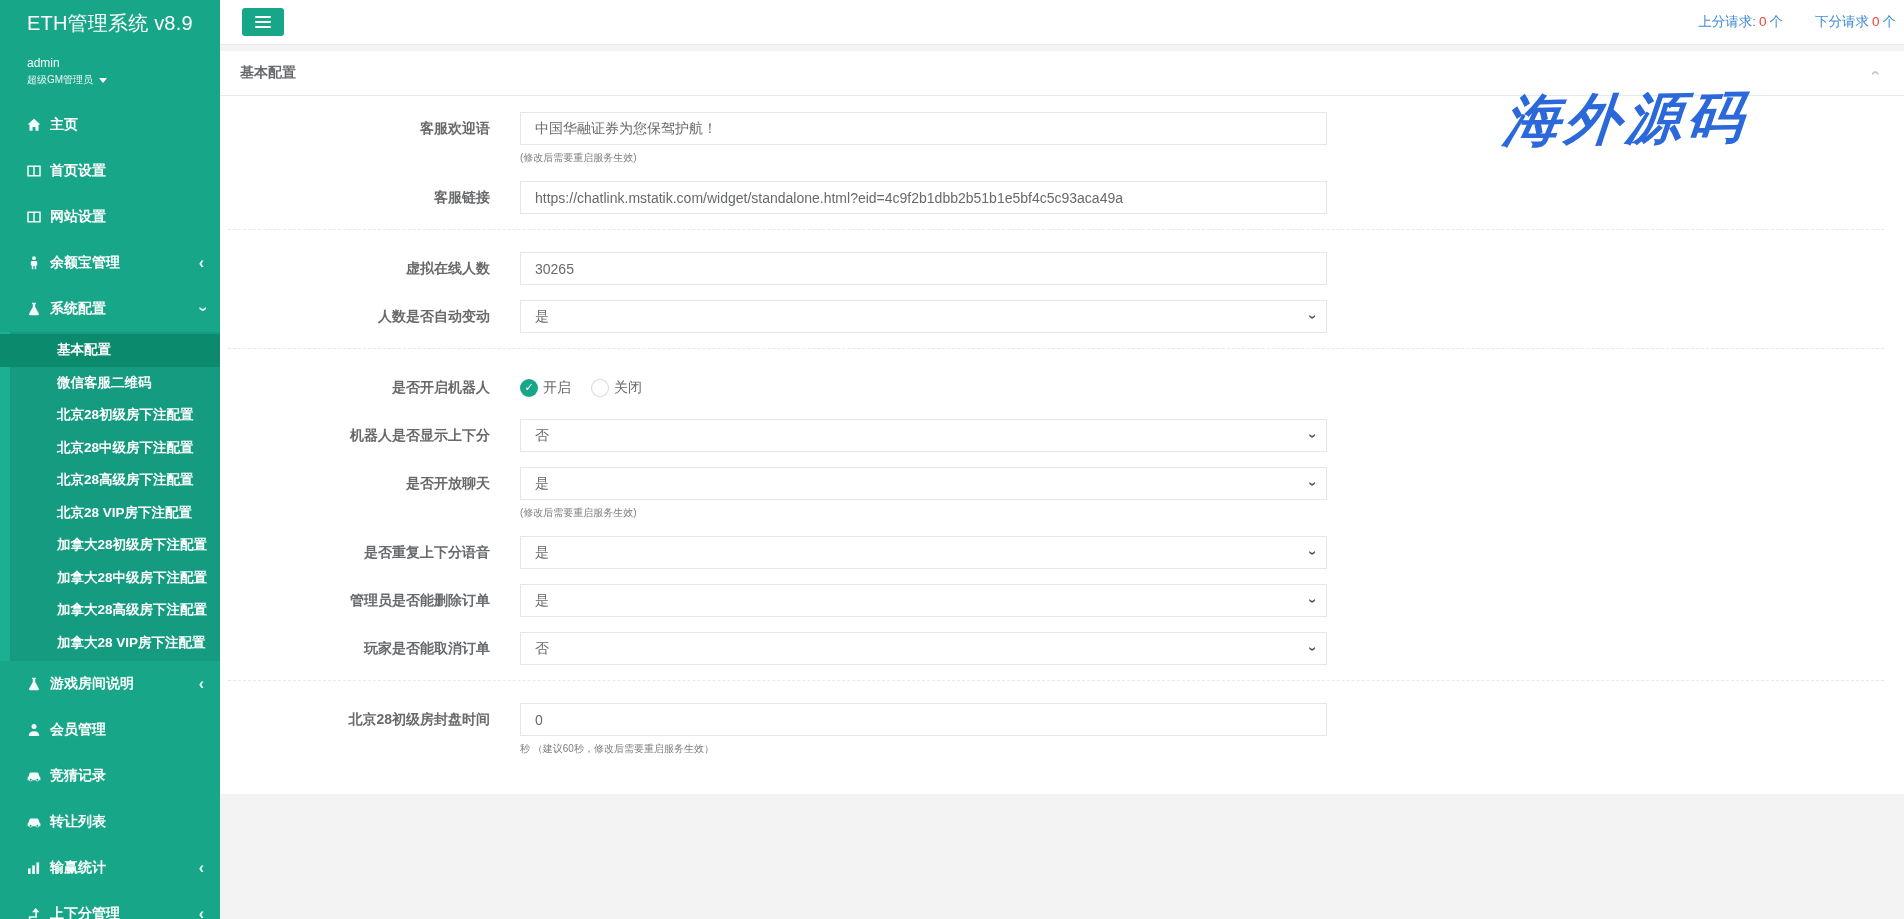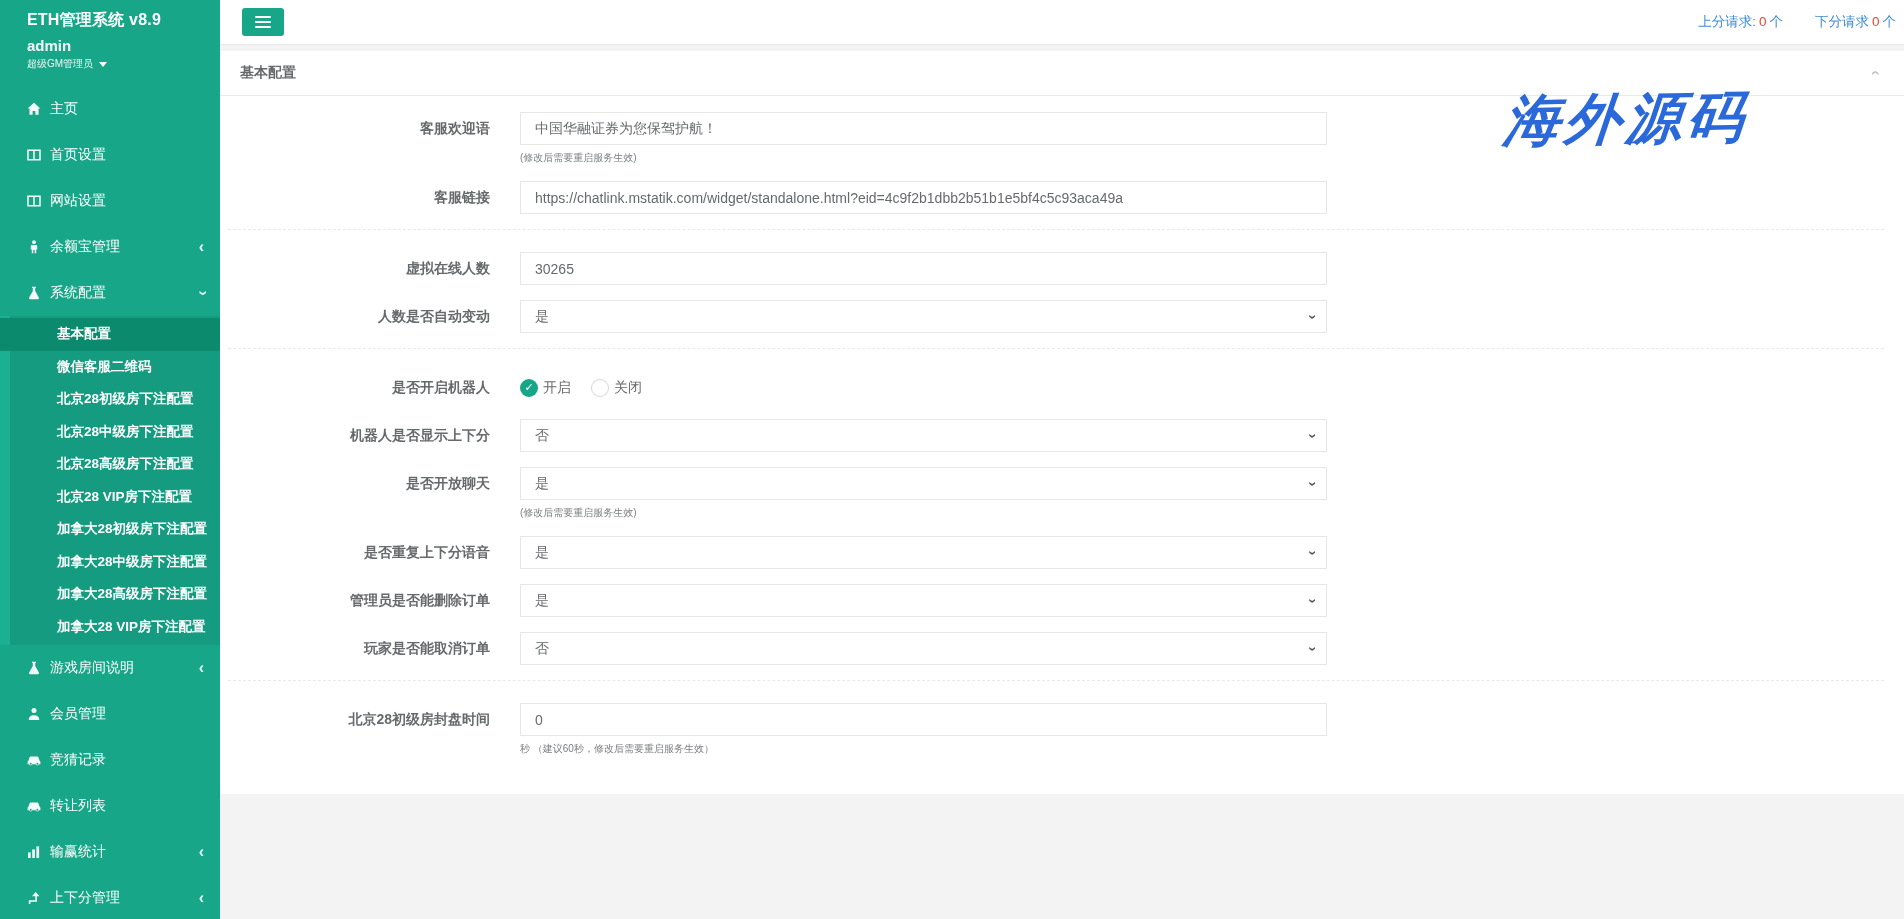--- a/index.html
+++ b/index.html
@@ -7,29 +7,29 @@
     --link-blue:#418bd2; --count-red:#f04134; --wm-blue:#2b68da;
     --text-gray:#676a6c; --border-gray:#e7eaec; --input-border:#e5e6e7;
   }
   *{margin:0;padding:0;box-sizing:content-box}
   html,body{width:1904px;height:919px;overflow:hidden}
   body{font-family:"Liberation Sans","DejaVu Sans",sans-serif;background:#f3f3f4;position:relative}
 
   
   .sidebar{position:absolute;left:0;top:0;width:220px;height:919px;background:var(--green);color:#fff;overflow:hidden}
   .side-head{padding:10px 14px 0 27px}
-  .brand-title{font-size:16px;font-weight:700;letter-spacing:.2px}
-  .user-name{font-size:15px;font-weight:700;margin-top:6px;color:rgba(255,255,255,.95)}
+  .brand-title{font-size:20px;font-weight:400;letter-spacing:.2px}
+  .user-name{font-size:12px;font-weight:400;margin-top:19px;color:rgba(255,255,255,.95)}
   .user-role{font-size:10px;margin-top:3px;display:flex;align-items:center;color:rgba(255,255,255,.92);cursor:pointer}
   .caret-down{display:inline-block;width:0;height:0;border-left:4px solid transparent;border-right:4px solid transparent;border-top:5px solid #fff;margin-left:6px}
   .nav{margin-top:15px}
   .nav-item{height:46px;display:flex;align-items:center;padding-left:27px;position:relative;cursor:pointer}
   .svg-icon{width:14px;height:14px;margin-right:9px;flex:none;opacity:.95}
   .svg-icon svg{width:14px;height:14px;fill:currentColor;display:block}
-  .nav-label{font-size:14px;font-weight:400;white-space:nowrap}
+  .nav-label{font-size:14px;font-weight:700;white-space:nowrap}
   .nav-chev{position:absolute;right:16px;font-size:16px;line-height:1;color:rgba(255,255,255,.9);font-weight:600}
   .nav-chev.down{transform:rotate(-90deg)}
   .submenu{background:var(--green-sub);border-left:10px solid var(--green-stripe);padding:2px 0}
   .submenu-item{height:32.5px;display:flex;align-items:center;padding-left:47px;font-size:13.5px;font-weight:600;white-space:nowrap;cursor:pointer}
   .submenu-item.active{background:var(--green-active);margin-left:-10px;padding-left:57px}
 
   
   .main{position:absolute;left:220px;top:0;width:1684px;height:919px;background:#f3f3f4}
   .navbar{height:44px;background:#fff;border-bottom:1px solid var(--border-gray);position:relative}
   .menu-toggle{position:absolute;left:22px;top:8px;width:42px;height:28px;background:var(--green);border-radius:3px;display:flex;flex-direction:column;justify-content:center;align-items:center;gap:3px;cursor:pointer;border:none}

